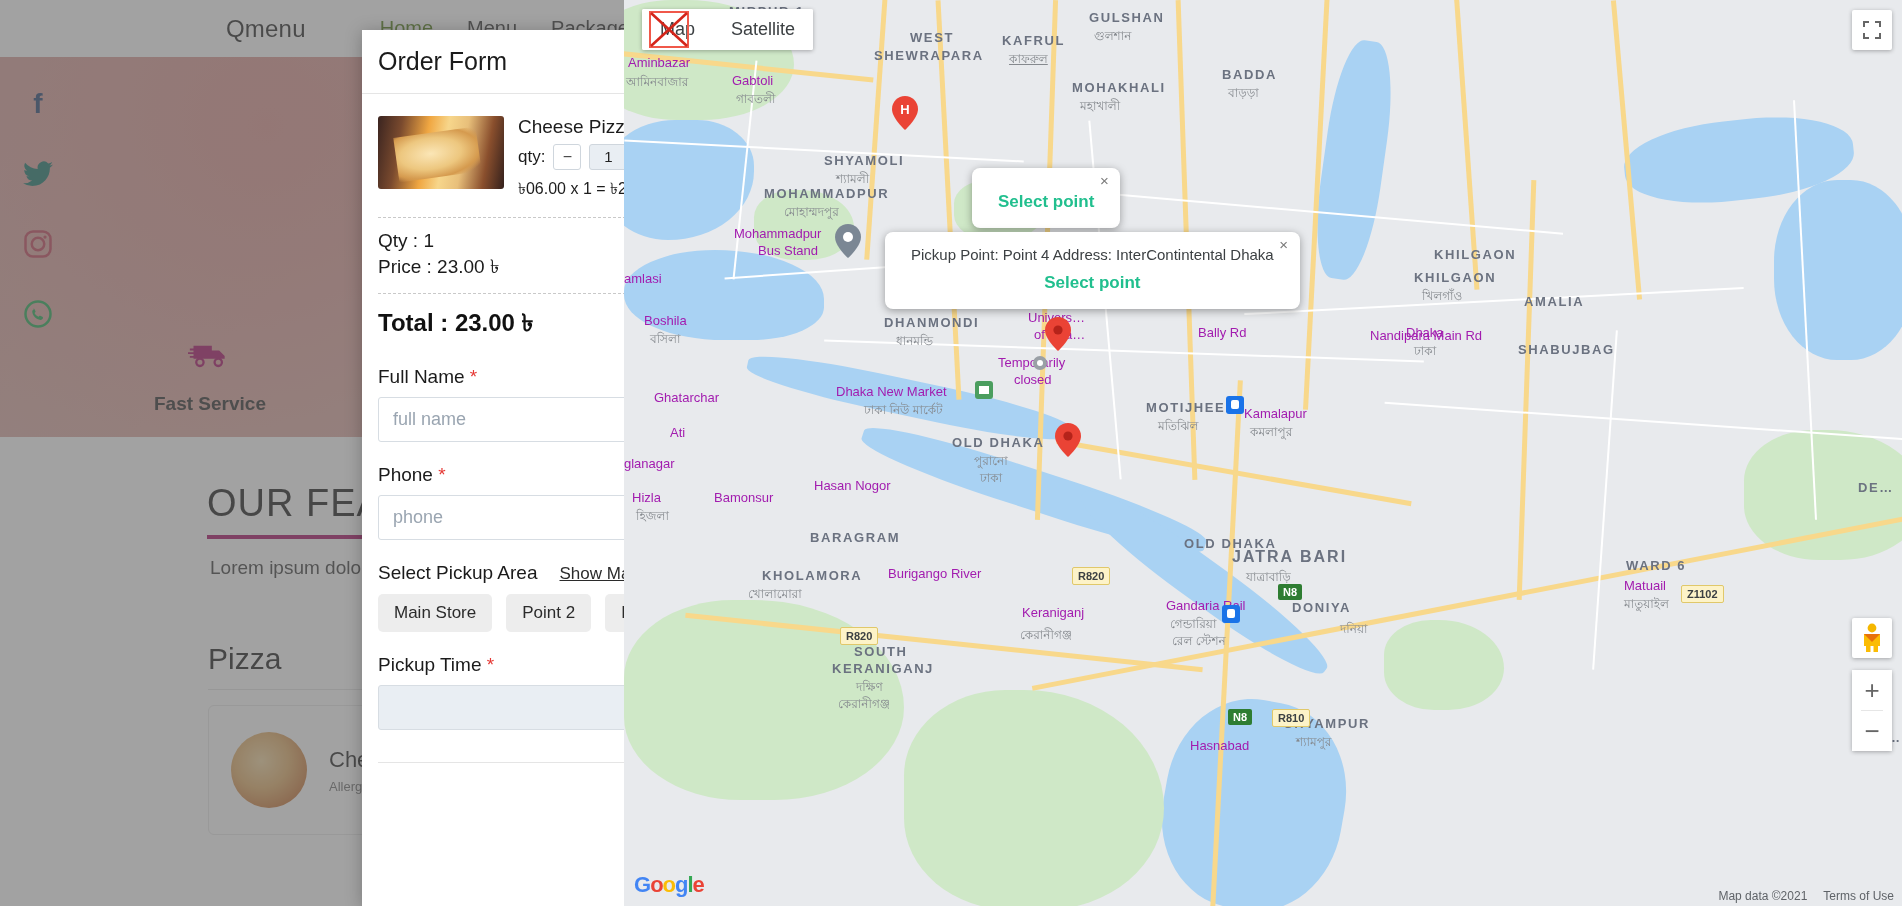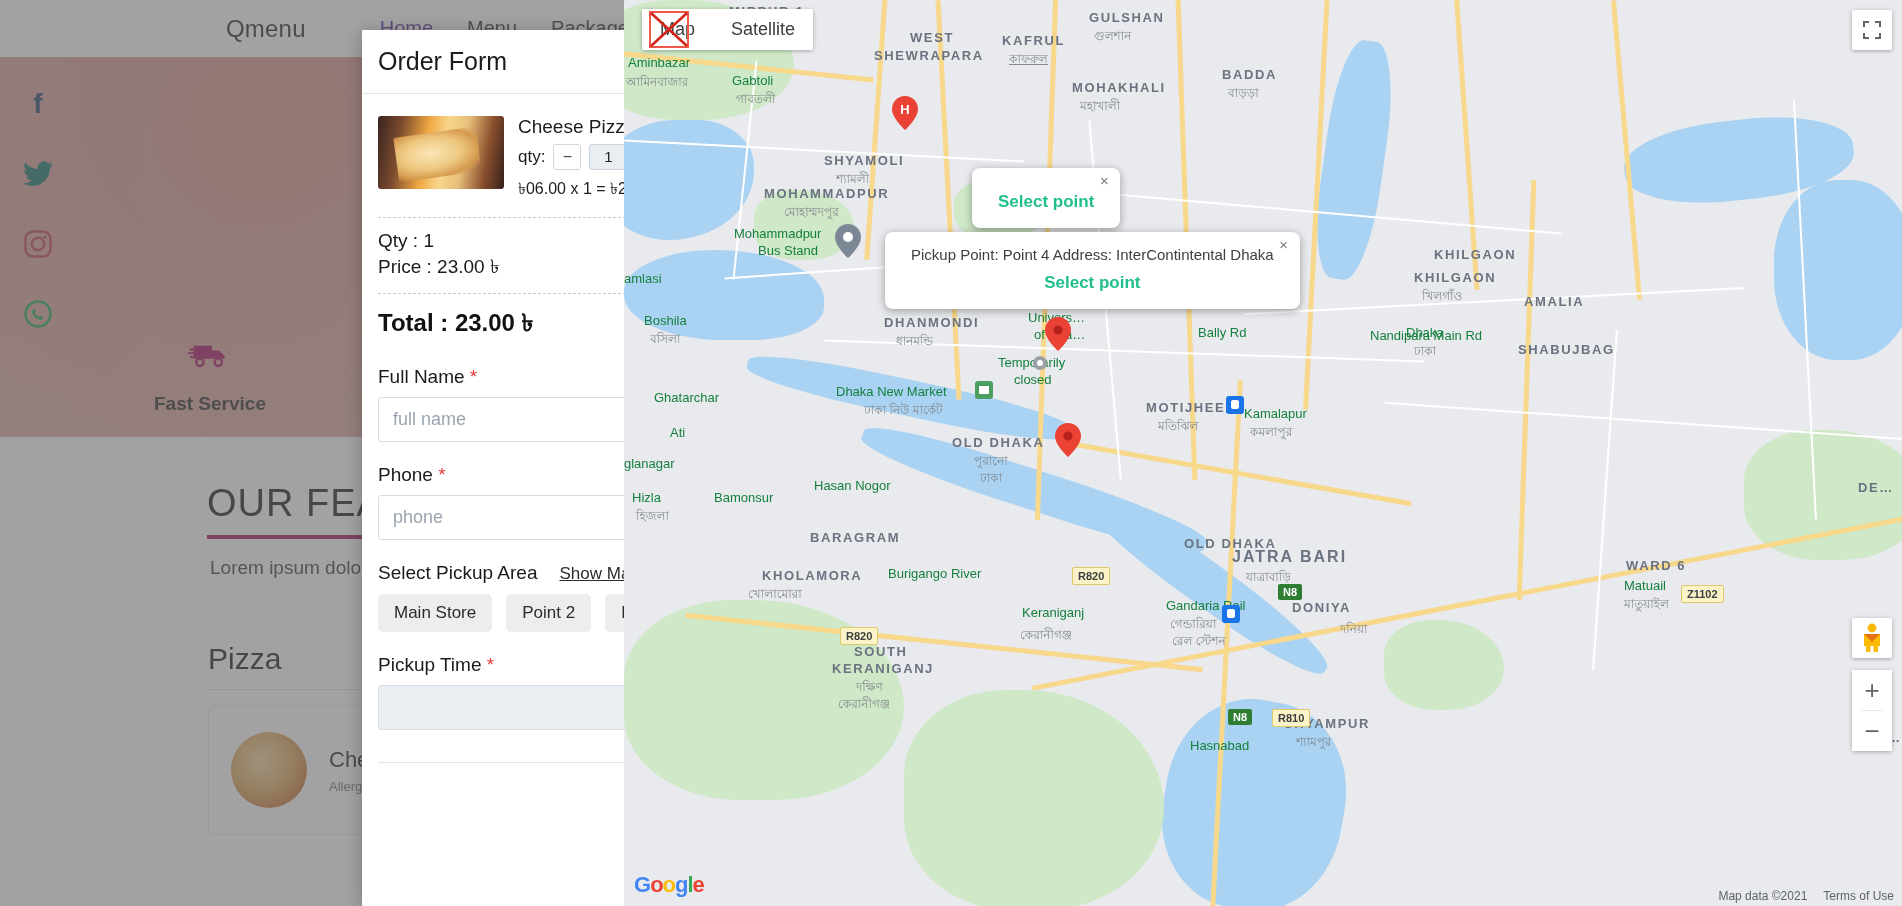--- a/index.html
+++ b/index.html
@@ -14,21 +14,21 @@
   #page-root { position: absolute; inset: 0; background: #ffffff; }
 
   .site { position: absolute; left: 0; top: 0; width: 1902px; height: 906px; overflow: hidden; }
 
   .site-nav {
     position: absolute; left: 0; top: 0; width: 1902px; height: 57px;
     background: #ffffff; display: flex; align-items: center;
   }
   .brand { font-size: 24px; color: #1a1a1a; margin-left: 226px; letter-spacing: .2px; }
   .nav-links { display: flex; gap: 34px; margin-left: 74px; font-size: 20px; color: #2b2b2b; }
-  .nav-links .active { color: #4c1d95; }
+  .nav-links .active { color: #4d7c0f; }
 
   .hero {
     position: absolute; left: 0; top: 57px; width: 1902px; height: 380px;
     background:
       radial-gradient(circle at 14% 18%, #d98f8a 0%, rgba(217,143,138,0) 42%),
       radial-gradient(circle at 40% 10%, #b0645f 0%, rgba(176,100,95,0) 38%),
       radial-gradient(circle at 66% 62%, #e6cdb9 0%, rgba(230,205,185,0) 48%),
       radial-gradient(circle at 88% 30%, #c79f8e 0%, rgba(199,159,142,0) 50%),
       linear-gradient(135deg, #cfa9a3 0%, #e3c7bb 45%, #d9b7a6 75%, #c8a79a 100%);
   }
@@ -153,21 +153,21 @@
   .map {
     position: absolute; left: 624px; top: 0; width: 1278px; height: 906px;
     background: #e8eaed; overflow: hidden;
   }
   .map-canvas { position: absolute; inset: 0; }
   .m-green { position: absolute; background: #cfe8c7; border-radius: 42% 58% 50% 45%; }
   .m-water { position: absolute; background: #a9d2f3; }
   .m-road  { position: absolute; background: #ffffff; }
   .m-hwy   { position: absolute; background: #f8d88b; }
   .m-label { position: absolute; color: #6b7280; font-size: 13px; font-weight: 700; letter-spacing: 1.6px; white-space: nowrap; }
-  .m-label.sm { font-weight: 400; letter-spacing: 0; font-size: 13px; color: #15803d; }
+  .m-label.sm { font-weight: 400; letter-spacing: 0; font-size: 13px; color: #a21caf; }
   .m-label.bn { font-weight: 400; letter-spacing: 0; font-size: 12px; color: #85898e; }
   .m-label.big { font-size: 16px; letter-spacing: 2px; }
 
   .map-type-ctl {
     position: absolute; left: 18px; top: 9px; height: 41px; display: flex;
     background: #fff; border-radius: 2px; box-shadow: 0 1px 4px rgba(0,0,0,.3);
     overflow: hidden;
   }
   .map-type-btn {
     padding: 0 18px; height: 41px; line-height: 41px; font-size: 18px; color: #3c4043;

